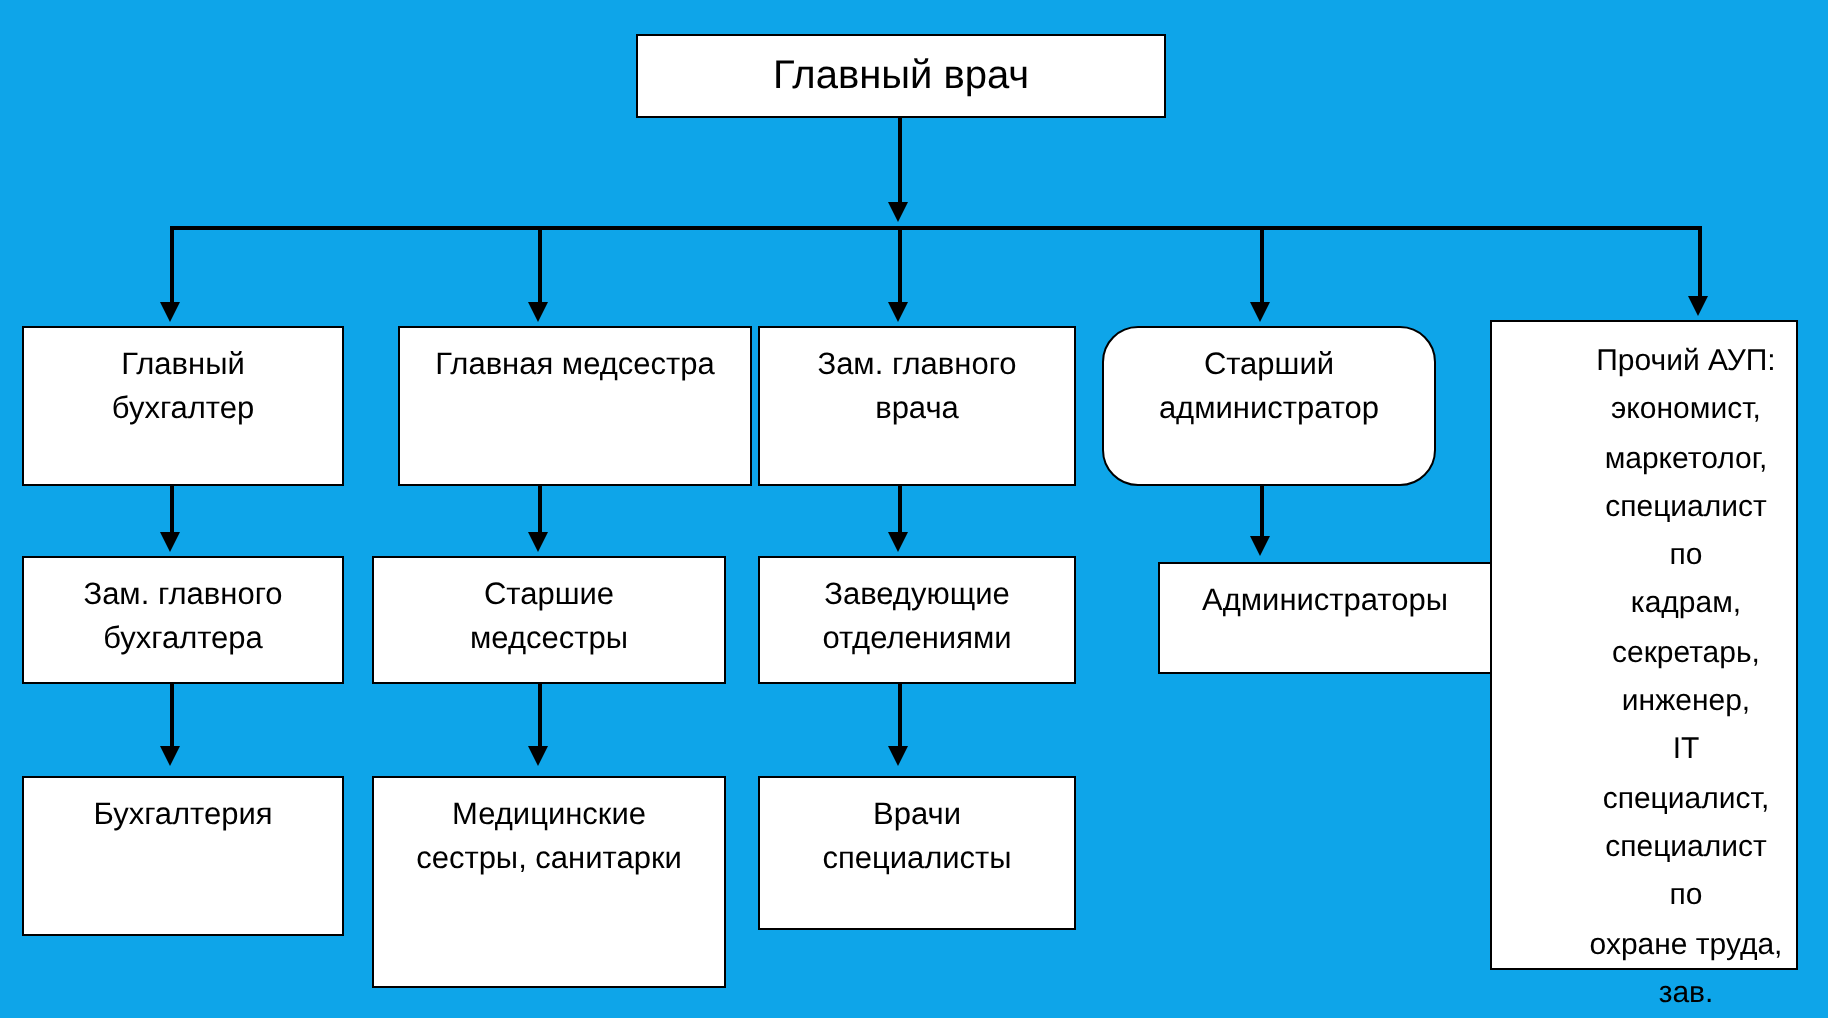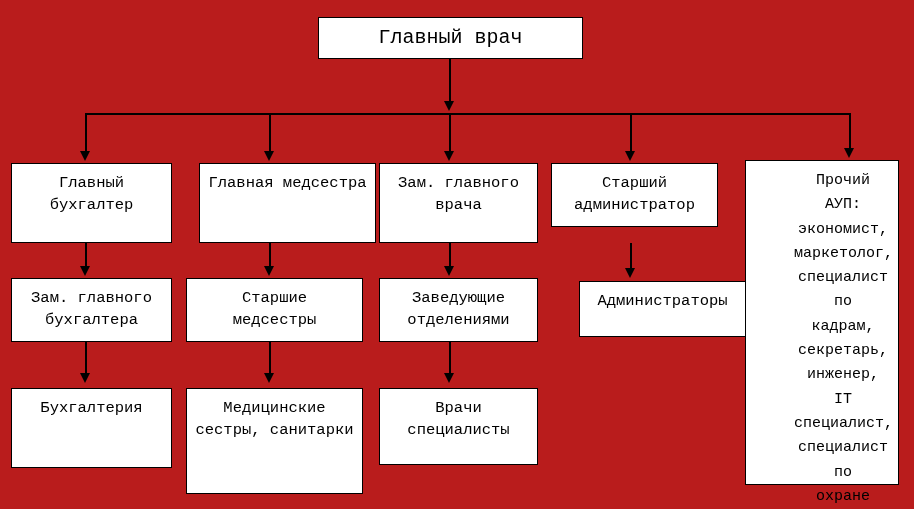--- a/index.html
+++ b/index.html
@@ -5,22 +5,22 @@
 <style>
   html, body {
     margin: 0;
     padding: 0;
     background: #ffffff;
   }
   #chart-root {
     position: relative;
     width: 914px;
     height: 509px;
-    background: #b91c1c;
-    font-family: Liberation Mono, monospace;
+    background: #0ea5e9;
+    font-family: Liberation Sans, sans-serif;
     overflow: hidden;
   }
   .node {
     position: absolute;
     box-sizing: border-box;
     border: 1.6px solid #000000;
     background: #ffffff;
     display: flex;
     align-items: flex-start;
     justify-content: center;
@@ -104,21 +104,21 @@
 
   <div class="node n-lvl2" style="left:186px; top:163px; width:177px; height:80px;margin-left:13px;">
     <span class="node-label">Главная медсестра</span>
   </div>
 
   <div class="node n-lvl2" style="left:379px; top:163px; width:159px; height:80px;">
     <span class="node-label">Зам. главного
 врача</span>
   </div>
 
-  <div class="node n-lvl2" style="left:551px; top:163px; width:167px; height:64px;">
+  <div class="node n-lvl2" style="left:551px; top:163px; width:167px; height:80px;border-radius:18px;">
     <span class="node-label">Старший
 администратор</span>
   </div>
 
   <div class="node n-aup" style="left:745px; top:160px; width:154px; height:325px;padding-left:48px;">
     <span class="node-label">Прочий АУП:
 экономист,
 маркетолог,
 специалист по
 кадрам,

